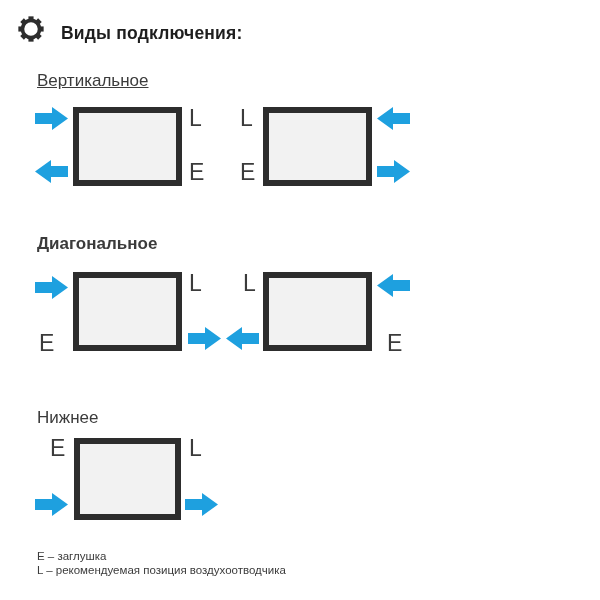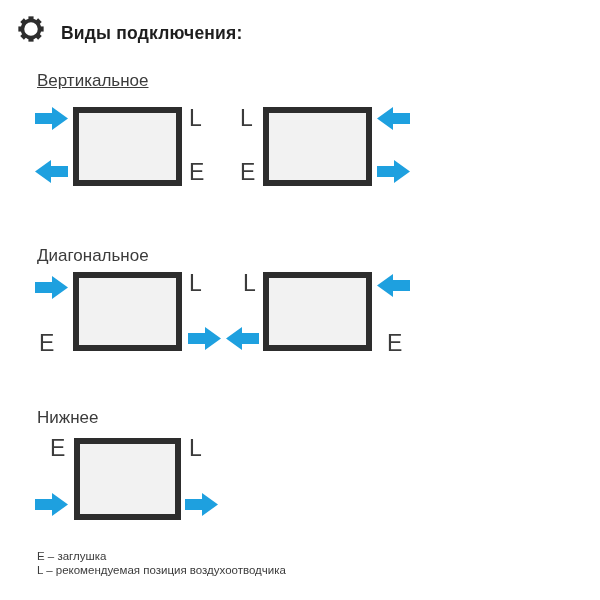--- a/index.html
+++ b/index.html
@@ -91,21 +91,21 @@
       </div>
       <div class="abs arrow" style="left:377px;top:160px;">
         <svg width="33" height="23" viewBox="0 0 33 23">
             <polygon class="head" points="0,6 17,6 17,0 33,11.5 17,23 17,17 0,17"></polygon>
           </svg>
       </div>
     </div>
   </div>
 
   <div>
-    <div class="abs section-label" style="left:37px;top:246px;">Диагональное</div>
+    <div class="abs section-label" style="left:37px;top:234px;font-weight:bold;">Диагональное</div>
 
     <div>
       <div class="abs arrow" style="left:35px;top:276px;">
         <svg width="33" height="23" viewBox="0 0 33 23">
             <polygon class="head" points="0,6 17,6 17,0 33,11.5 17,23 17,17 0,17"></polygon>
           </svg>
       </div>
       <div class="abs radiator" style="left:73px;top:272px;"></div>
       <div class="abs port-label" style="left:39px;top:332px;">E</div>
       <div class="abs port-label" style="left:189px;top:272px;">L</div>

